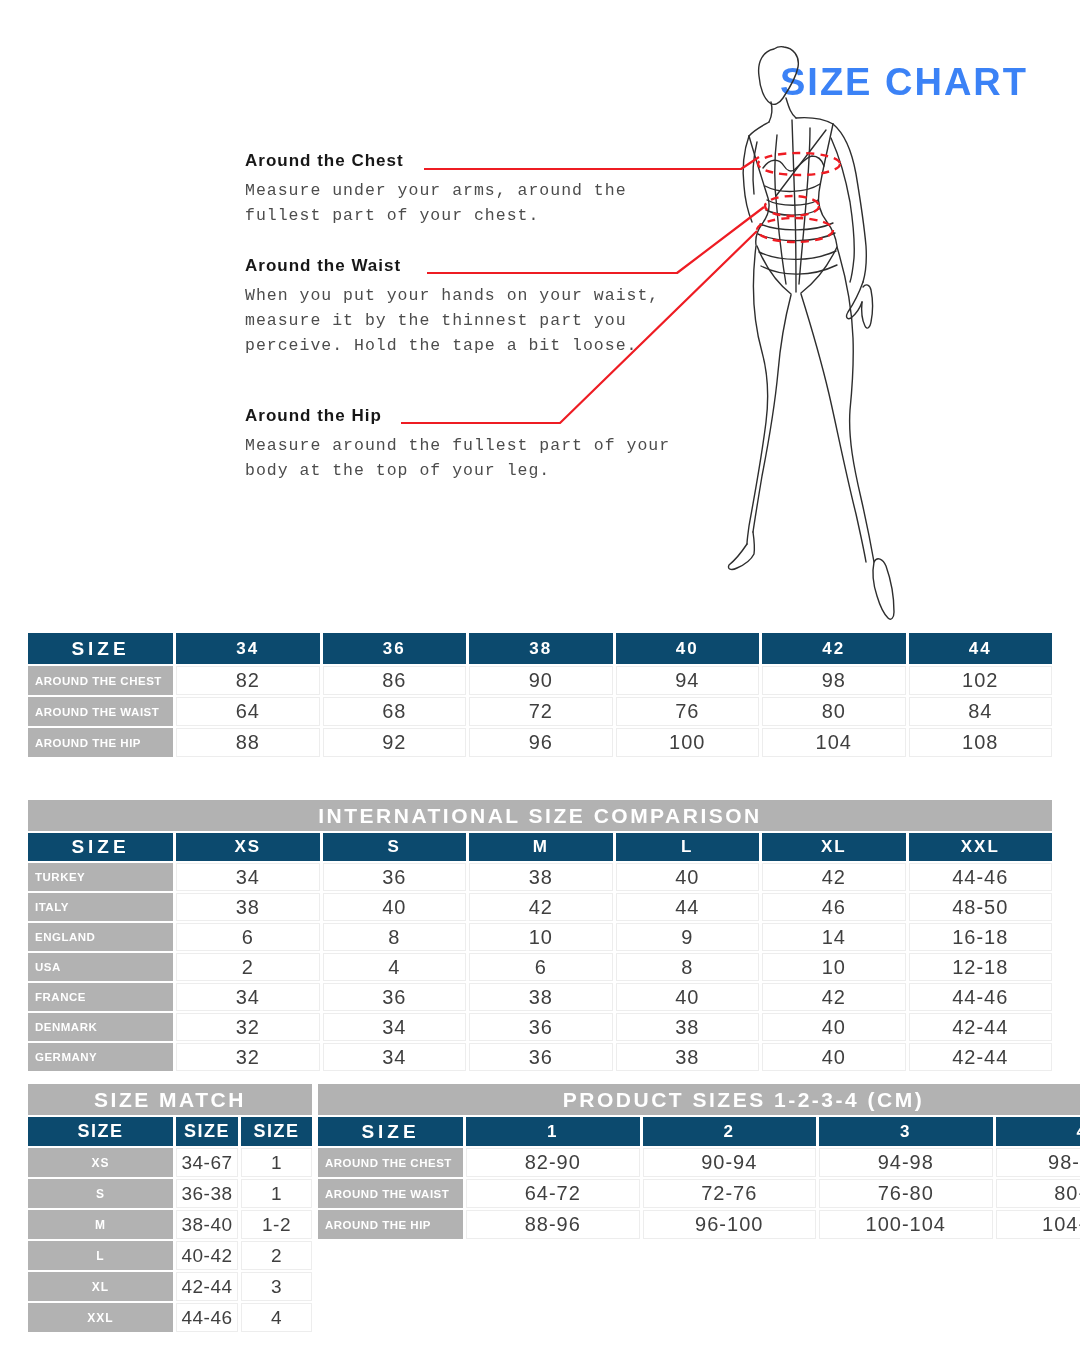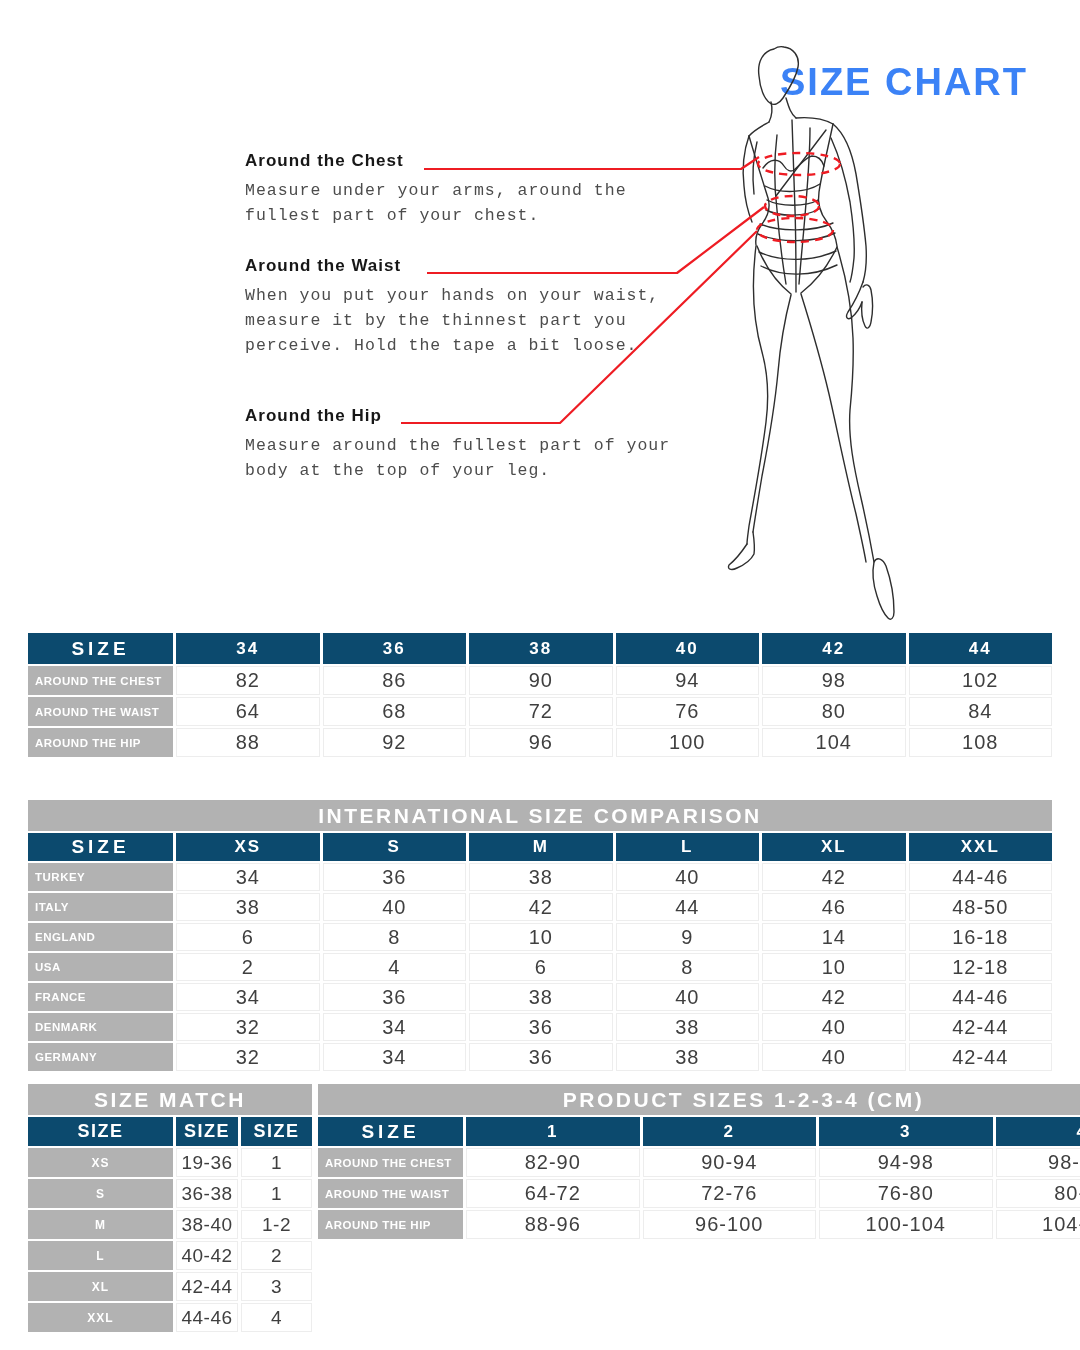--- a/index.html
+++ b/index.html
@@ -211,21 +211,21 @@
       <div class="cell data">40</div>
       <div class="cell data">42-44</div>
     </div>
 
   <div class="gtable" id="tbl-sizematch">
     <div class="t-title">SIZE MATCH</div>
   <div class="cell head">SIZE</div>
       <div class="cell head">SIZE</div>
       <div class="cell head">SIZE</div>
       <div class="cell label">XS</div>
-      <div class="cell data">19-36</div>
+      <div class="cell data">34-67</div>
       <div class="cell data">1</div>
       <div class="cell label">S</div>
       <div class="cell data">36-38</div>
       <div class="cell data">1</div>
       <div class="cell label">M</div>
       <div class="cell data">38-40</div>
       <div class="cell data">1-2</div>
       <div class="cell label">L</div>
       <div class="cell data">40-42</div>
       <div class="cell data">2</div>

